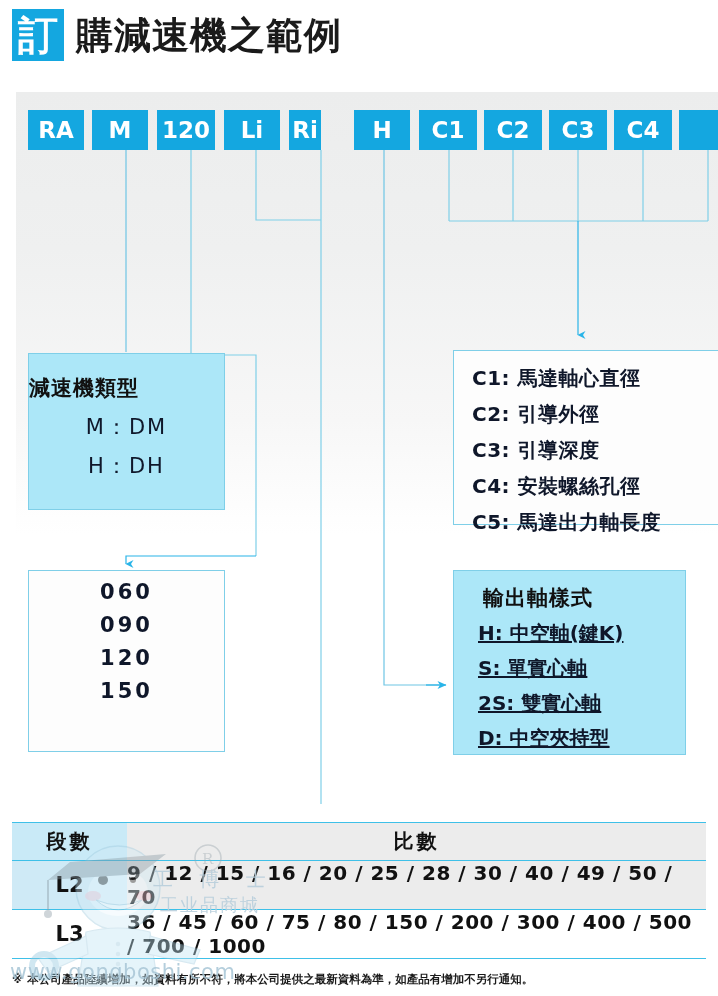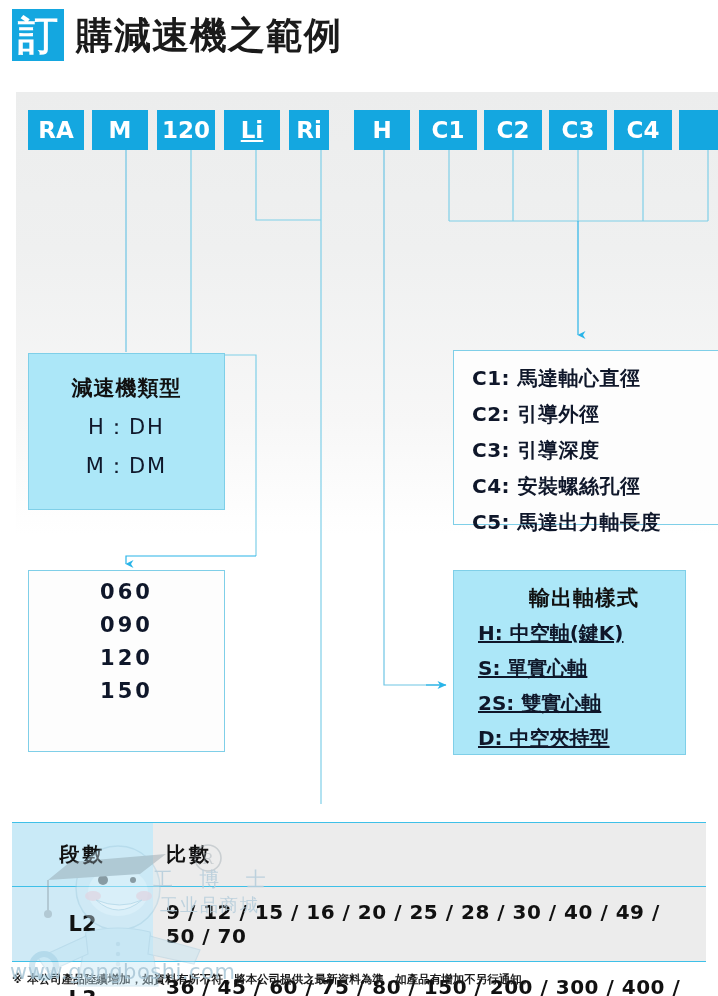--- a/index.html
+++ b/index.html
@@ -46,21 +46,21 @@
   .info-box{
     position:absolute;
     border:1px solid #7fcfe8;
     box-sizing:border-box;
   }
   .info-box.filled{background:#ace7f8;}
   .info-box.plain{background:#fdfdfd;}
   .bx-title{
     font-family:"DejaVu Sans","Liberation Sans",sans-serif;
     font-weight:bold;font-size:21px;color:#111111;
-    text-align:center;letter-spacing:1px;
+    letter-spacing:1px;
   }
   .bx-line{
     font-family:"DejaVu Sans","Liberation Sans",sans-serif;
     font-weight:bold;font-size:19px;color:#0f172a;
   }
 
   #box-type{left:12px;top:261px;width:197px;height:157px;}
   #box-type .bx-title{margin-top:20px;}
   #box-type .bx-line{margin-top:11px;text-align:center;font-weight:normal;font-size:21px;letter-spacing:2px;}
 
@@ -77,32 +77,32 @@
   #box-shaft .bx-line{margin:8px 0 0 24px;font-size:20px;text-decoration:underline;}
 
   
   #ratio-table{
     position:absolute;left:12px;top:822px;width:694px;
     border-collapse:collapse;
   }
   #ratio-table td,#ratio-table th{
     border-top:1.5px solid #3ec0e8;
     border-bottom:1.5px solid #3ec0e8;
-    padding:13px;
+    padding:0;
   }
   .th-stage{
     width:115px;height:37px;background:#c9eaf7;
     font-family:"DejaVu Sans","Liberation Sans",sans-serif;
     font-weight:bold;font-size:20px;color:#111;text-align:center;
     letter-spacing:3px;
   }
   .th-ratio{
     height:37px;background:#ececec;
     font-family:"DejaVu Sans","Liberation Sans",sans-serif;
-    font-weight:bold;font-size:20px;color:#111;text-align:left;
+    font-weight:bold;font-size:20px;color:#111;text-align:center;
     letter-spacing:3px;
   }
   .td-stage{
     width:115px;height:37px;text-align:center;
     font-family:"DejaVu Sans","Liberation Sans",sans-serif;
     font-weight:bold;font-size:21px;color:#111;
   }
   .td-ratio{
     height:37px;padding-left:18px;
     font-family:"DejaVu Sans","Liberation Sans",sans-serif;
@@ -180,33 +180,33 @@
       <path d="M627,58 L627,129"></path>
       <path d="M692,58 L692,129"></path>
       <path d="M433,129 L692,129"></path>
       <path d="M562,129 L562,243" stroke="#29b4e8" marker-end="url(#arrowDown)"></path>
     </g>
   </svg>
 
   <div class="chip" style="left:12px;width:56px;">RA</div>
   <div class="chip" style="left:76px;width:56px;">M</div>
   <div class="chip" style="left:141px;width:58px;">120</div>
-  <div class="chip" style="left:208px;width:56px;text-decoration:underline;">Li</div>
-  <div class="chip" style="left:273px;width:40px;">Ri</div>
+  <div class="chip" style="left:208px;width:56px;">Li</div>
+  <div class="chip" style="left:273px;width:32px;">Ri</div>
   <div class="chip" style="left:338px;width:56px;">H</div>
   <div class="chip" style="left:403px;width:58px;">C1</div>
   <div class="chip" style="left:468px;width:58px;">C2</div>
   <div class="chip" style="left:533px;width:58px;">C3</div>
   <div class="chip" style="left:598px;width:58px;">C4</div>
   <div class="chip" style="left:663px;width:55px;padding-left:40px;">C5</div>
 
   <div class="info-box filled" id="box-type">
     <div class="bx-title">減速機類型</div>
+    <div class="bx-line">M：DM</div>
     <div class="bx-line">H：DH</div>
-    <div class="bx-line">M：DM</div>
   </div>
 
   <div class="info-box plain" id="box-size">
     <div class="bx-line">060</div>
     <div class="bx-line">090</div>
     <div class="bx-line">120</div>
     <div class="bx-line">150</div>
   </div>
 
   <div class="info-box plain" id="box-c">

